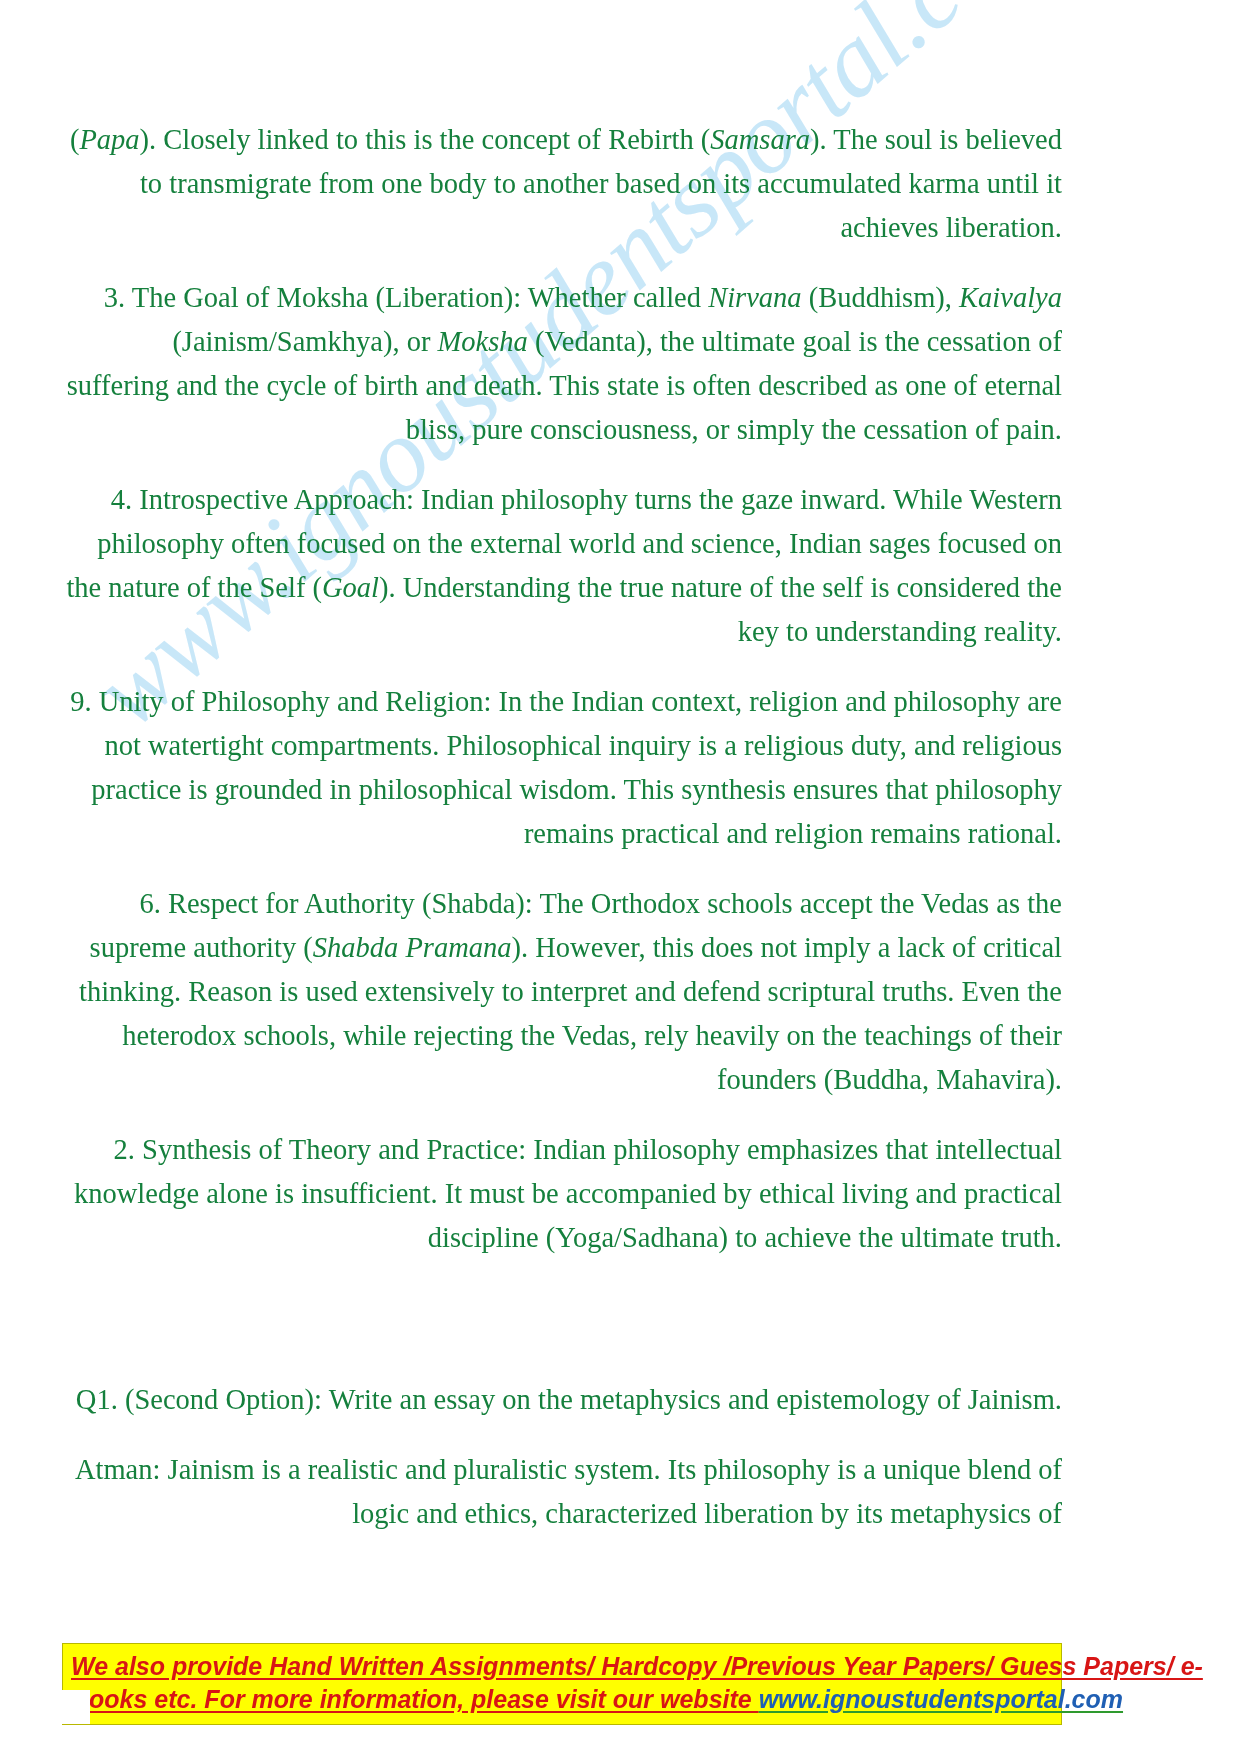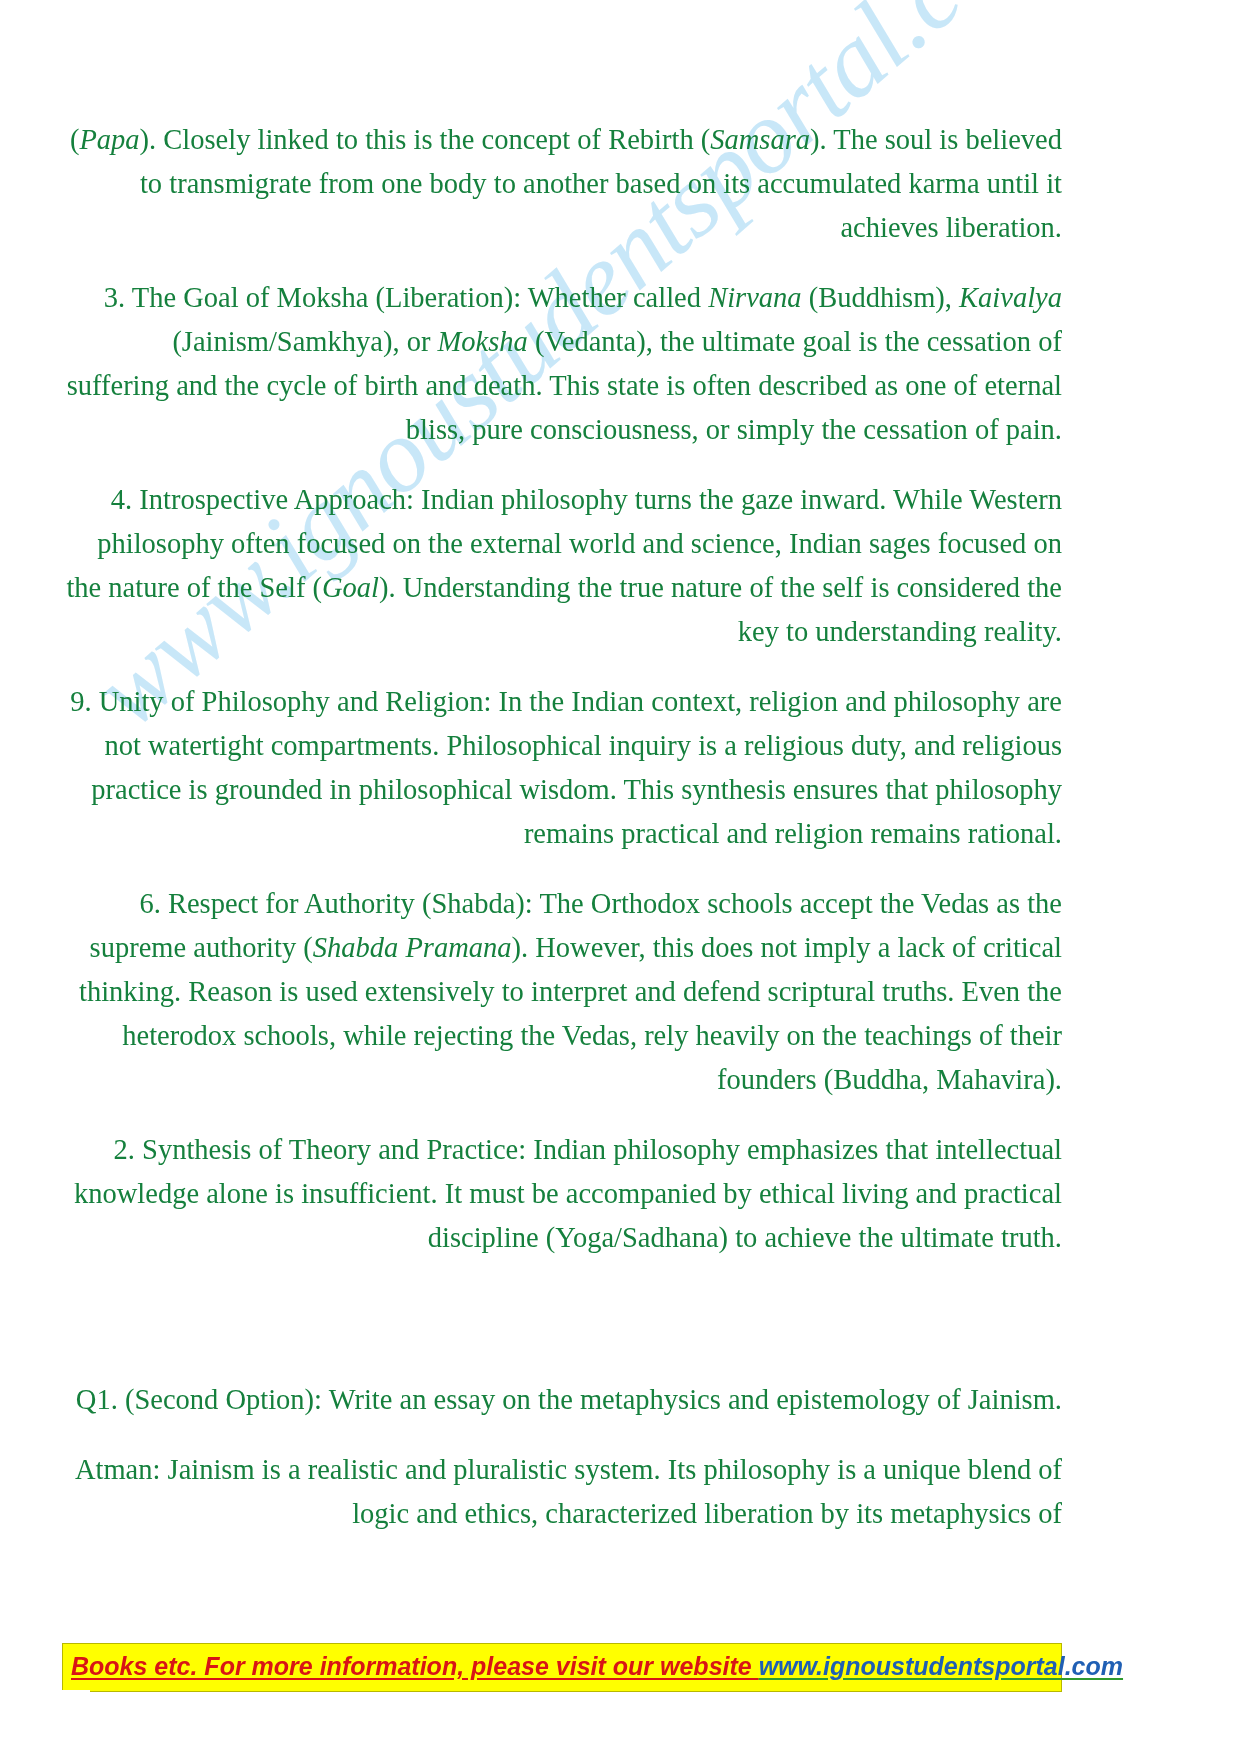--- a/index.html
+++ b/index.html
@@ -140,18 +140,21 @@
     <div class="spacer-gap"></div>
 
     <p class="para"><span class="b">Q1. (Second Option): Write an essay on the metaphysics and epistemology of Jainism.</span></p>
 
     <p class="para"><span class="b">Atman:</span><span> Jainism is a realistic and pluralistic system. Its philosophy is a unique blend of logic and ethics, characterized liberation by its metaphysics of</span></p>
 
   </div>
 
   <div class="footer-banner">
     <div class="footer-line">
+      <span class="u-red">We also provide Hand Written Assignments/ Hardcopy /Previous Year Papers/ Guess Papers/ e-</span>
+    </div>
+    <div class="footer-line">
       <span class="u-red">Books etc. For more information, please visit our website </span><a class="footer-url" href="#">www.ignoustudentsportal.com</a>
     </div>
   </div>
   <div class="footer-notch"></div>
 
 </div>
 
 </body></html>

